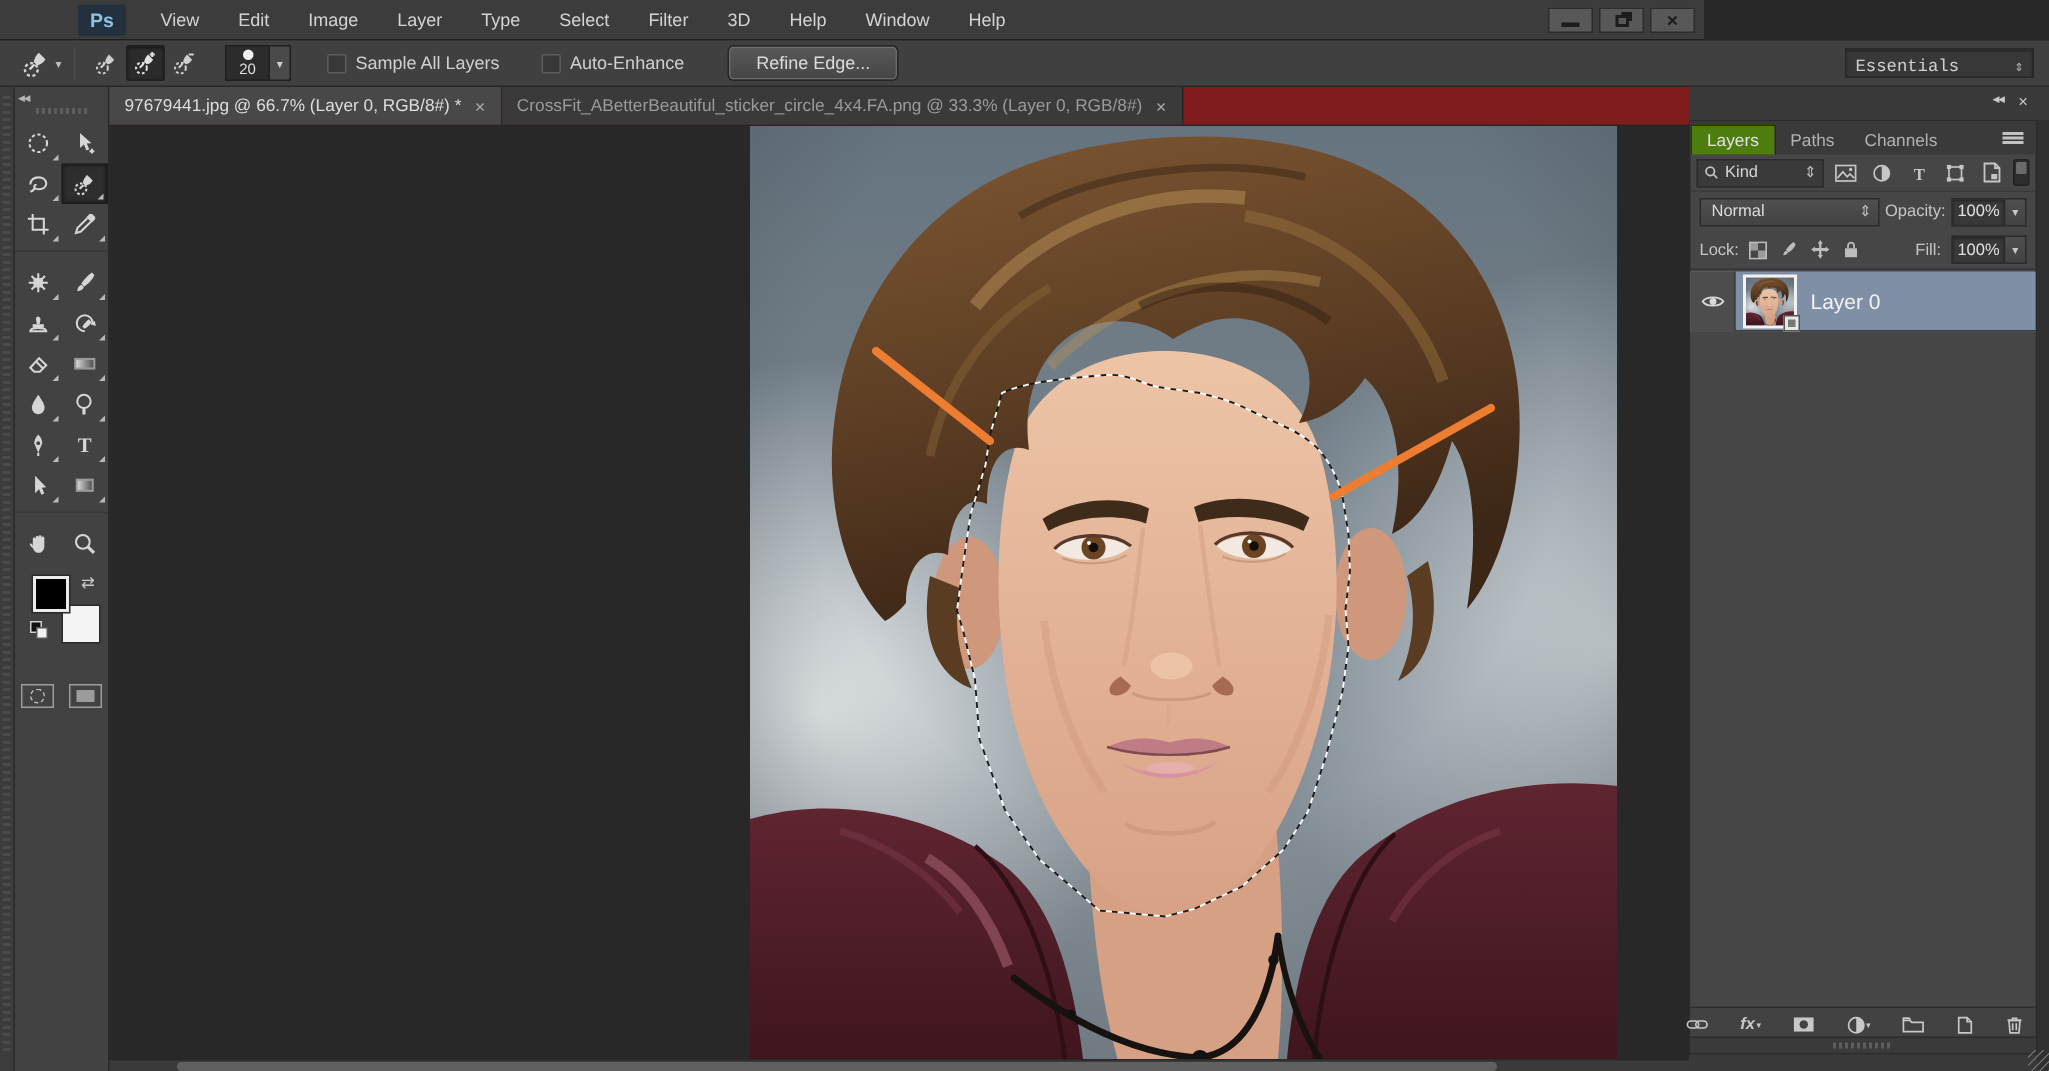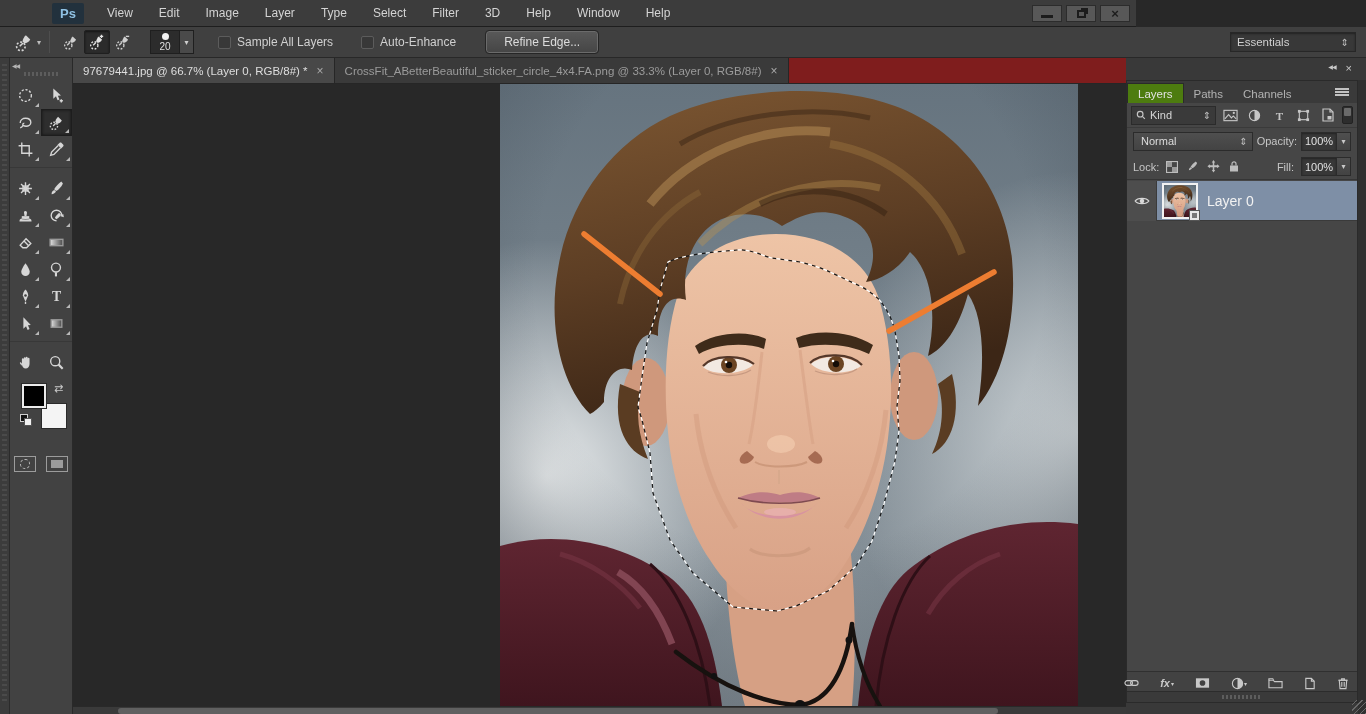--- a/index.html
+++ b/index.html
@@ -32,21 +32,21 @@
   .brush-dot { width:7px; height:7px; border-radius:50%; background:#f2f2f2; margin-bottom:1px; }
   .brush-size { font-size:10px; color:#e0e0e0; }
   .brush-arrow { width:14px; background:#4a4a4a; border:1px solid #1f1f1f; border-left:none; display:flex;
                  align-items:center; justify-content:center; color:#cfcfcf; font-size:8px; }
   .checkbox-group { display:flex; align-items:center; gap:6px; margin:0 14px; }
   .checkbox { width:13px; height:13px; background:#383838; border:1px solid #5c5c5c; border-radius:2px; }
   .opt-label { font-size:12px; color:#d0d0d0; }
   .refine-btn { margin-left:16px; padding:3px 17px; font-size:12px; color:#dcdcdc;
                 background:linear-gradient(#585858,#464646); border:1px solid #6b6b6b; outline:1px solid #262626; border-radius:3px; }
   .workspace { margin-left:auto; margin-right:10px; width:126px; height:20px; background:#383838;
-               border:1px solid #272727; box-shadow:inset 0 1px 2px #222; display:flex; align-items:center; padding:0 6px; }
+               border:1px solid #272727; box-shadow:inset 0 1px 2px #222; display:flex; align-items:flex-end; padding:0 6px;font-family:Liberation Mono, monospace; }
   .workspace .ws-label { flex:1; font-size:11.5px; color:#d0d0d0; }
   .updown { font-size:10px; color:#bdbdbd; }
 
   
   .left-strip { position:absolute; left:0; top:58px; width:10px; height:656px; background:#3c3c3c; border-right:1px solid #2b2b2b; }
   .left-strip .dots { position:absolute; left:2px; top:6px; width:5px; height:640px;
         background:repeating-linear-gradient(#565656 0 2px, transparent 2px 5px); opacity:.55; }
 
   
   .toolbox { position:absolute; left:10px; top:58px; width:63px; height:656px; background:#424242; border-right:1px solid #292929; }

